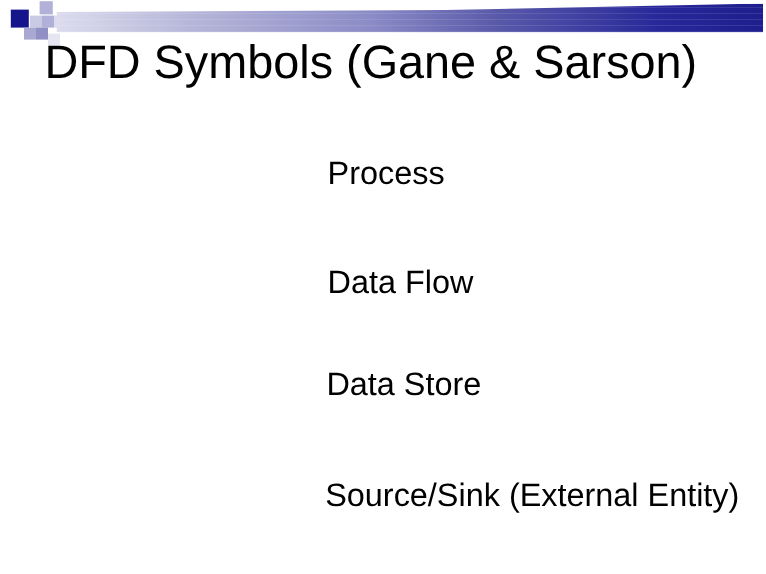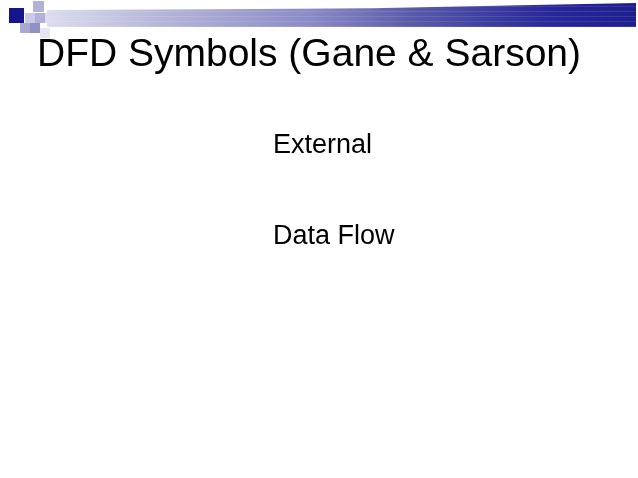--- a/index.html
+++ b/index.html
@@ -91,19 +91,21 @@
     <div class="px px-d"></div>
     <div class="px px-e"></div>
     <div class="px px-f"></div>
     <div class="px px-g"></div>
   </div>
 
   <div class="banner"></div>
 
   <h1 class="title">DFD Symbols (Gane &amp; Sarson)</h1>
 
-  <div class="label label-0">External</div>
+  <div class="label label-0">Process</div>
 
   <div class="label label-1">Data Flow</div>
 
+  <div class="label label-2">Data Store</div>
 
+  <div class="label label-3">Source/Sink (External Entity)</div>
 
 </div>
 
 </body></html>

